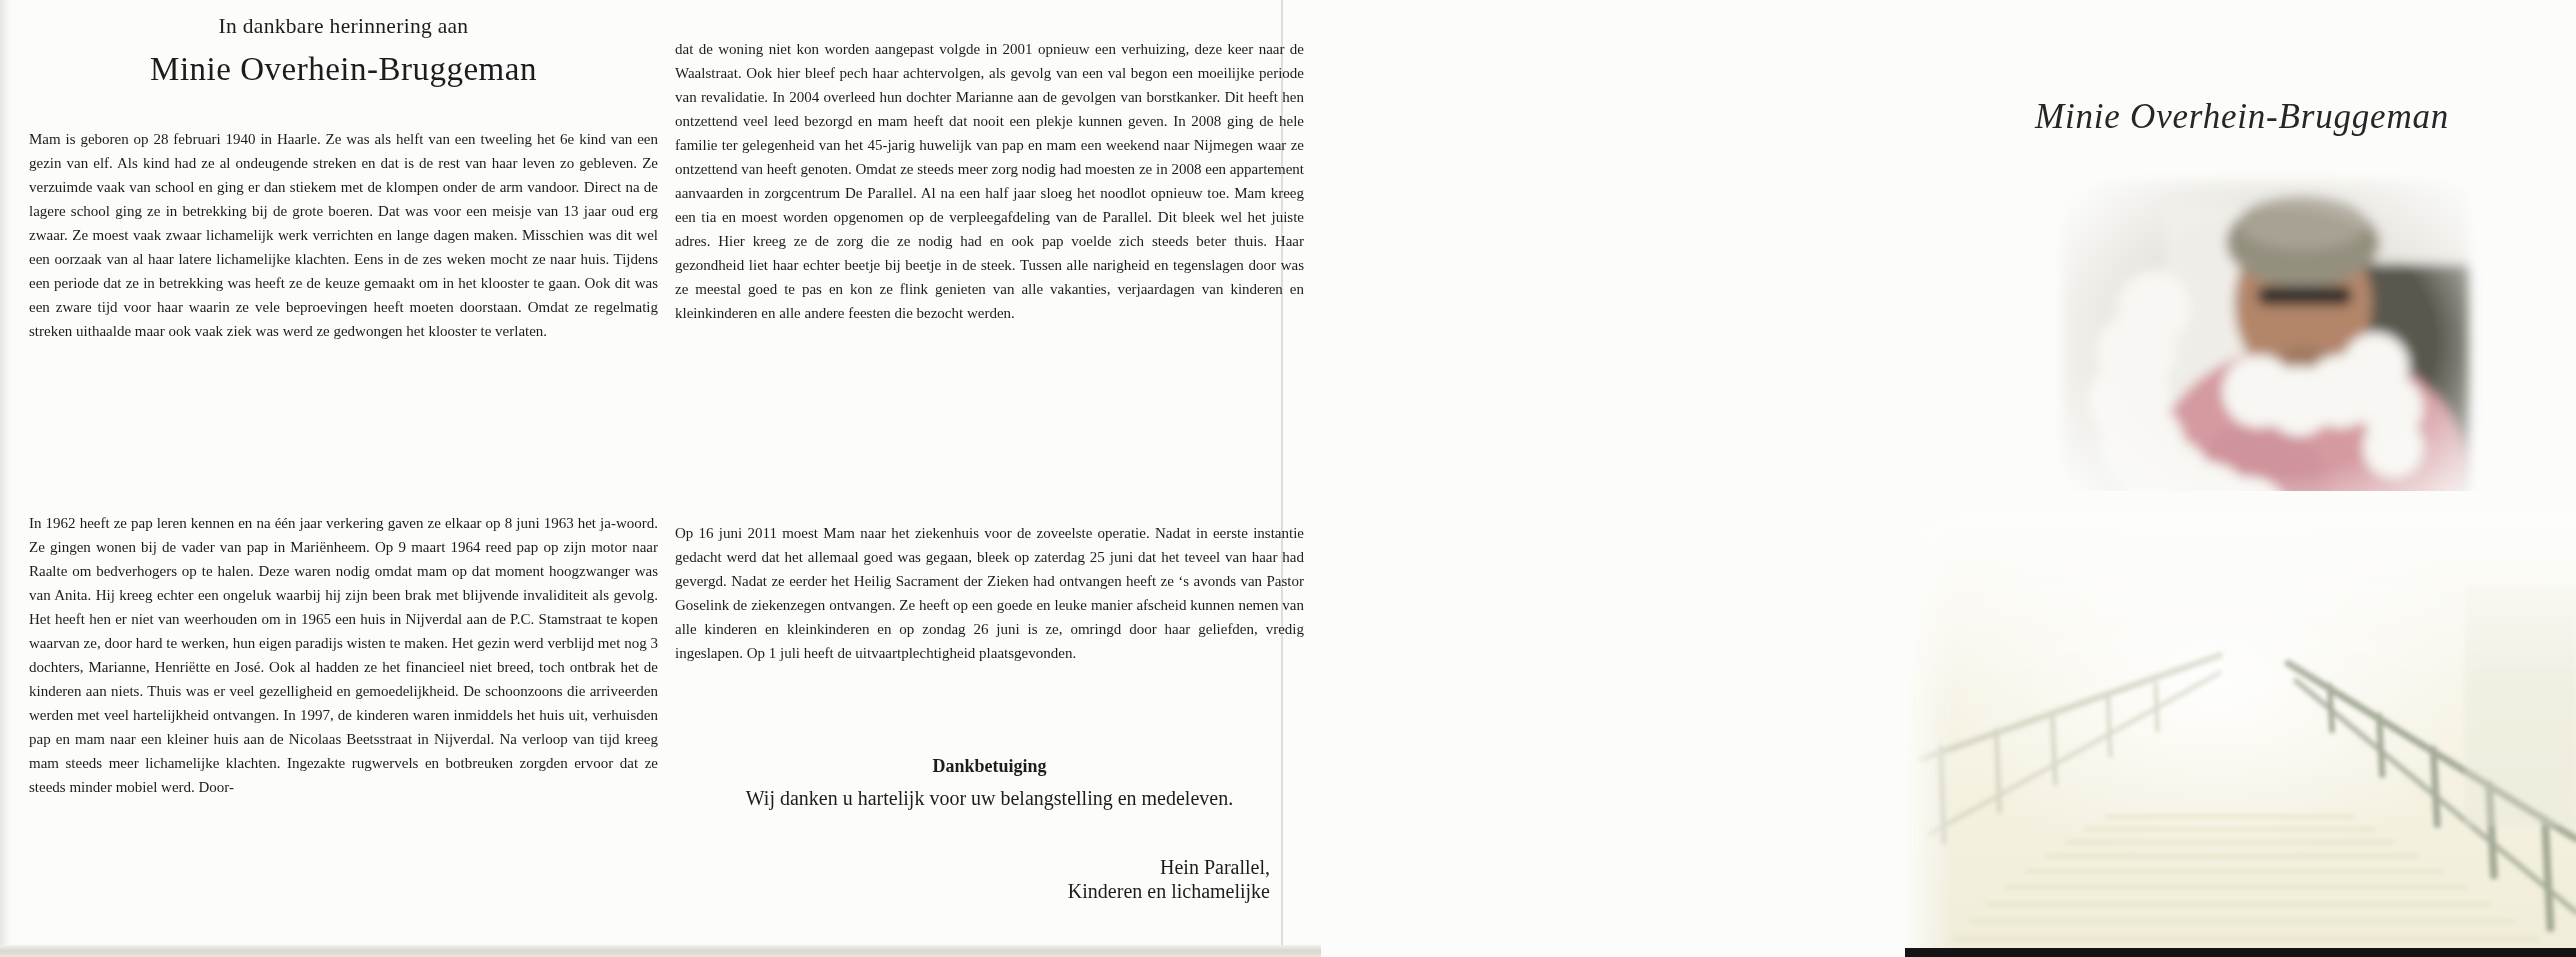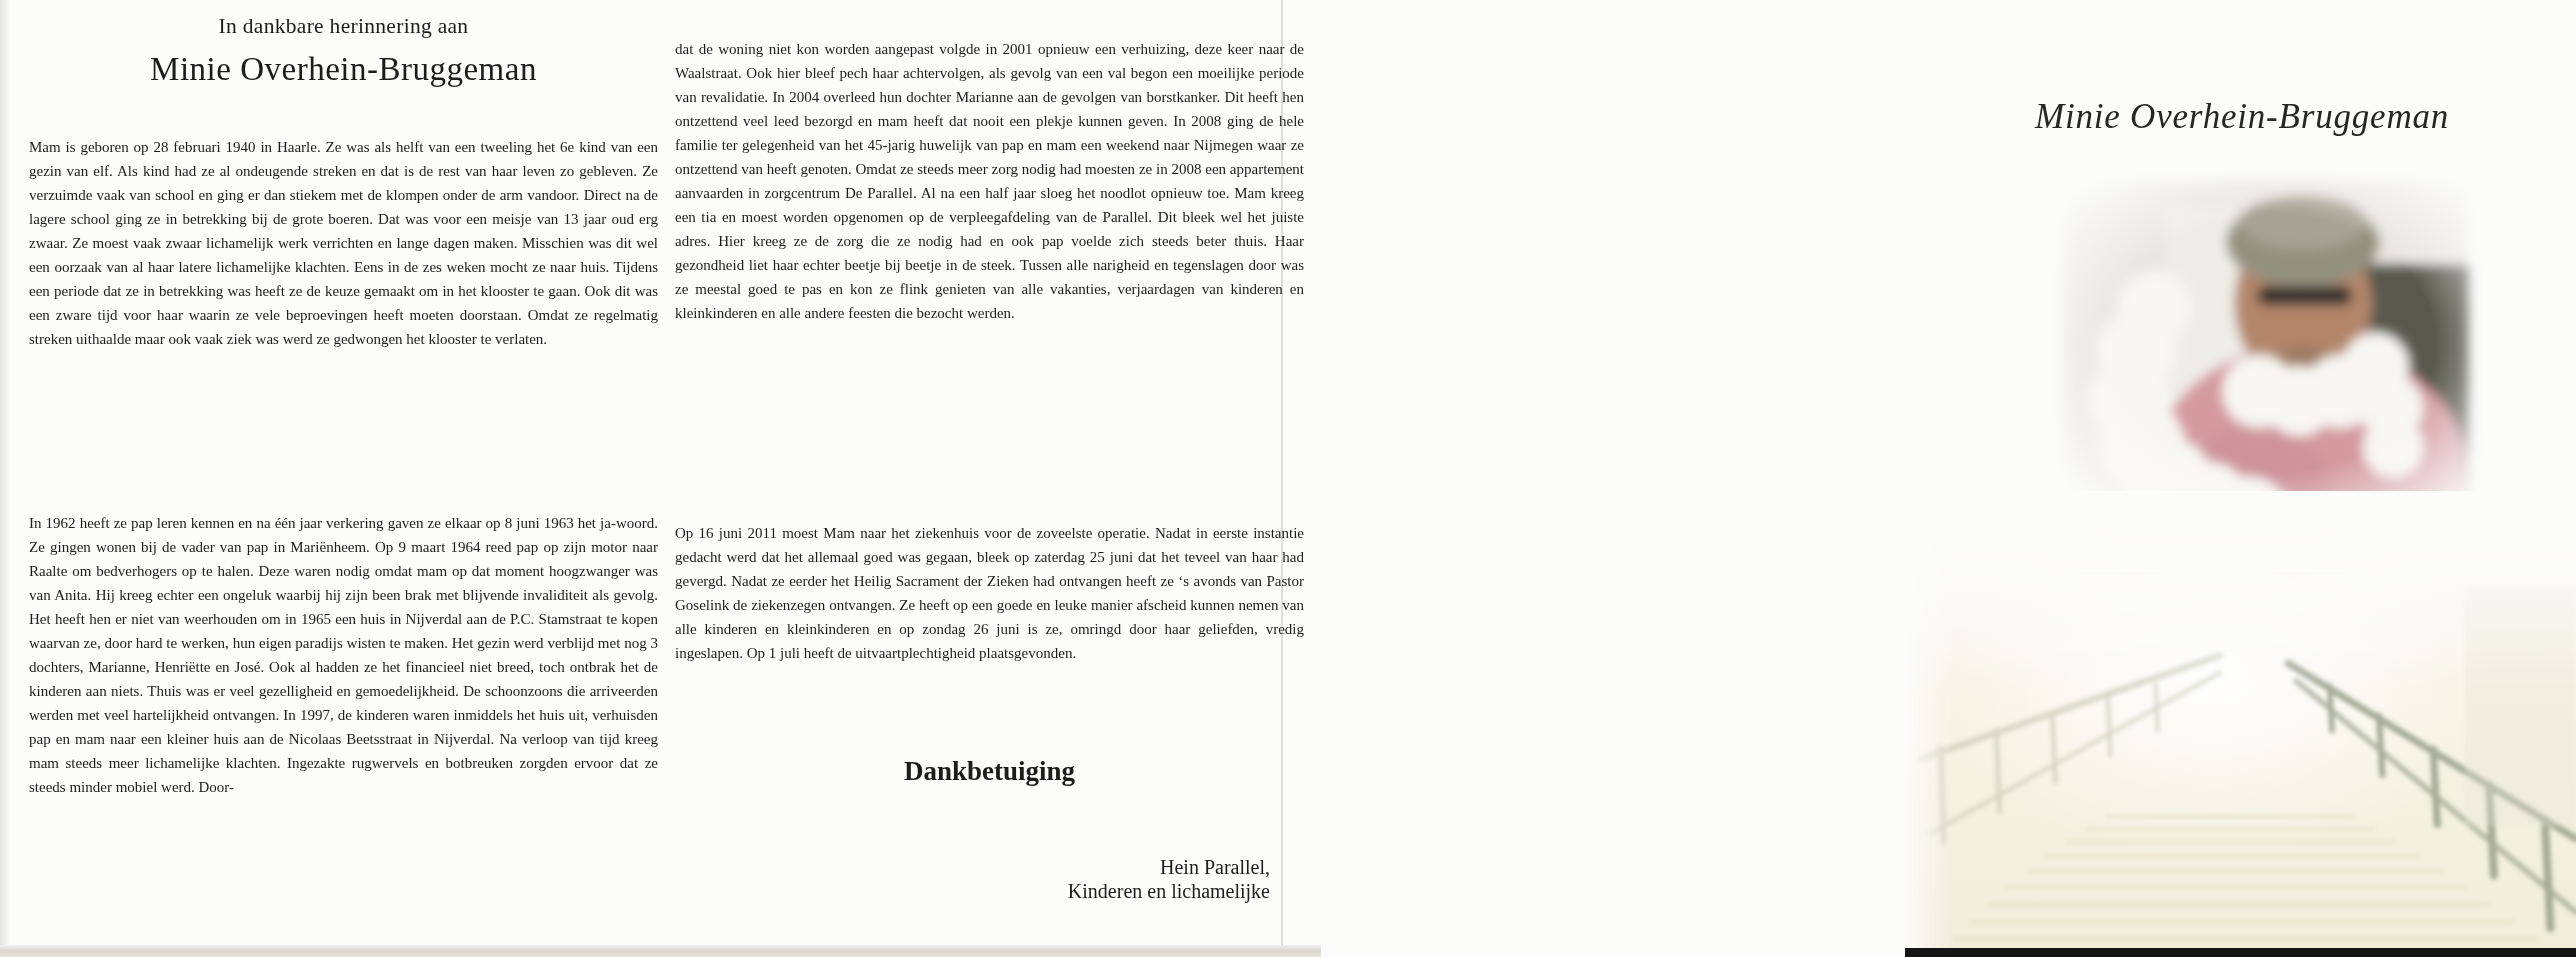--- a/index.html
+++ b/index.html
@@ -18,25 +18,25 @@
 
   
   .col{position:absolute;top:0;width:629px;height:957px;}
   .col-left{left:29px;}
   .col-mid{left:675px;}
   .center-line{position:absolute;left:0;right:0;text-align:center;}
   .memorial-intro{top:14.4px;font-size:21.5px;letter-spacing:0.3px;}
   .memorial-name{top:51px;font-size:33px;letter-spacing:0.5px;}
   .para{position:absolute;left:0;right:0;font-size:15px;line-height:24px;
     text-align:justify;text-align-last:left;}
-  .left-p1{top:120px;}
+  .left-p1{top:112px;}
   .left-p2{top:483px;margin-top:28px;}
   .mid-p1{top:22.3px;}
   .mid-p2{top:506px;}
-  .dank-title{top:756px;font-size:27px;font-weight:bold;}
+  .dank-title{top:756px;font-size:18px;font-weight:bold;}
   .dank-text{top:787px;font-size:20px;}
   .signature{position:absolute;top:855px;right:34px;text-align:right;
     font-size:20px;line-height:24px;}
 
   
   .back-name{position:absolute;left:1915px;top:97px;width:654px;text-align:center;
     font-style:italic;font-size:35px;letter-spacing:0.8px;color:#262626;}
   .portrait-wrap{position:absolute;left:2018px;top:160px;width:495px;height:399px;}
   .bridge-wrap{position:absolute;left:1907px;top:491px;width:669px;height:457px;}
   svg{display:block;}
@@ -53,20 +53,21 @@
   <div class="center-line memorial-intro">In dankbare herinnering aan</div>
   <div class="center-line memorial-name">Minie Overhein-Bruggeman</div>
   <p class="para left-p1">Mam is geboren op 28 februari 1940 in Haarle. Ze was als helft van een tweeling het 6e kind van een gezin van elf. Als kind had ze al ondeugende streken en dat is de rest van haar leven zo gebleven. Ze verzuimde vaak van school en ging er dan stiekem met de klompen onder de arm vandoor. Direct na de lagere school ging ze in betrekking bij de grote boeren. Dat was voor een meisje van 13 jaar oud erg zwaar. Ze moest vaak zwaar lichamelijk werk verrichten en lange dagen maken. Misschien was dit wel een oorzaak van al haar latere lichamelijke klachten. Eens in de zes weken mocht ze naar huis. Tijdens een periode dat ze in betrekking was heeft ze de keuze gemaakt om in het klooster te gaan. Ook dit was een zware tijd voor haar waarin ze vele beproevingen heeft moeten doorstaan. Omdat ze regelmatig streken uithaalde maar ook vaak ziek was werd ze gedwongen het klooster te verlaten.</p>
   <p class="para left-p2">In 1962 heeft ze pap leren kennen en na één jaar verkering gaven ze elkaar op 8 juni 1963 het ja-woord. Ze gingen wonen bij de vader van pap in Mariënheem. Op 9 maart 1964 reed pap op zijn motor naar Raalte om bedverhogers op te halen. Deze waren nodig omdat mam op dat moment hoogzwanger was van Anita. Hij kreeg echter een ongeluk waarbij hij zijn been brak met blijvende invaliditeit als gevolg. Het heeft hen er niet van weerhouden om in 1965 een huis in Nijverdal aan de P.C. Stamstraat te kopen waarvan ze, door hard te werken, hun eigen paradijs wisten te maken. Het gezin werd verblijd met nog 3 dochters, Marianne, Henriëtte en José. Ook al hadden ze het financieel niet breed, toch ontbrak het de kinderen aan niets. Thuis was er veel gezelligheid en gemoedelijkheid. De schoonzoons die arriveerden werden met veel hartelijkheid ontvangen. In 1997, de kinderen waren inmiddels het huis uit, verhuisden pap en mam naar een kleiner huis aan de Nicolaas Beetsstraat in Nijverdal. Na verloop van tijd kreeg mam steeds meer lichamelijke klachten. Ingezakte rugwervels en botbreuken zorgden ervoor dat ze steeds minder mobiel werd. Door-</p>
 </div>
 
 <div class="col col-mid">
   <p class="para mid-p1">dat de woning niet kon worden aangepast volgde in 2001 opnieuw een verhuizing, deze keer naar de Waalstraat. Ook hier bleef pech haar achtervolgen, als gevolg van een val begon een moeilijke periode van revalidatie. In 2004 overleed hun dochter Marianne aan de gevolgen van borstkanker. Dit heeft hen ontzettend veel leed bezorgd en mam heeft dat nooit een plekje kunnen geven. In 2008 ging de hele familie ter gelegenheid van het 45-jarig huwelijk van pap en mam een weekend naar Nijmegen waar ze ontzettend van heeft genoten. Omdat ze steeds meer zorg nodig had moesten ze in 2008 een appartement aanvaarden in zorgcentrum De Parallel. Al na een half jaar sloeg het noodlot opnieuw toe. Mam kreeg een tia en moest worden opgenomen op de verpleegafdeling van de Parallel. Dit bleek wel het juiste adres. Hier kreeg ze de zorg die ze nodig had en ook pap voelde zich steeds beter thuis. Haar gezondheid liet haar echter beetje bij beetje in de steek. Tussen alle narigheid en tegenslagen door was ze meestal goed te pas en kon ze flink genieten van alle vakanties, verjaardagen van kinderen en kleinkinderen en alle andere feesten die bezocht werden.</p>
   <p class="para mid-p2">Op 16 juni 2011 moest Mam naar het ziekenhuis voor de zoveelste operatie. Nadat in eerste instantie gedacht werd dat het allemaal goed was gegaan, bleek op zaterdag 25 juni dat het teveel van haar had gevergd. Nadat ze eerder het Heilig Sacrament der Zieken had ontvangen heeft ze ‘s avonds van Pastor Goselink de ziekenzegen ontvangen. Ze heeft op een goede en leuke manier afscheid kunnen nemen van alle kinderen en kleinkinderen en op zondag 26 juni is ze, omringd door haar geliefden, vredig ingeslapen. Op 1 juli heeft de uitvaartplechtigheid plaatsgevonden.</p>
   <div class="center-line dank-title">Dankbetuiging</div>
+  <div class="center-line dank-text">Wij danken u hartelijk voor uw belangstelling en medeleven.</div>
   <div class="signature">
     <div>Hein Parallel,</div>
     <div>Kinderen en lichamelijke</div>
   </div>
 </div>
 
 <div class="back-name">Minie Overhein-Bruggeman</div>
 
 <div class="portrait-wrap">
   <svg width="495" height="399" viewBox="0 0 620 500">

